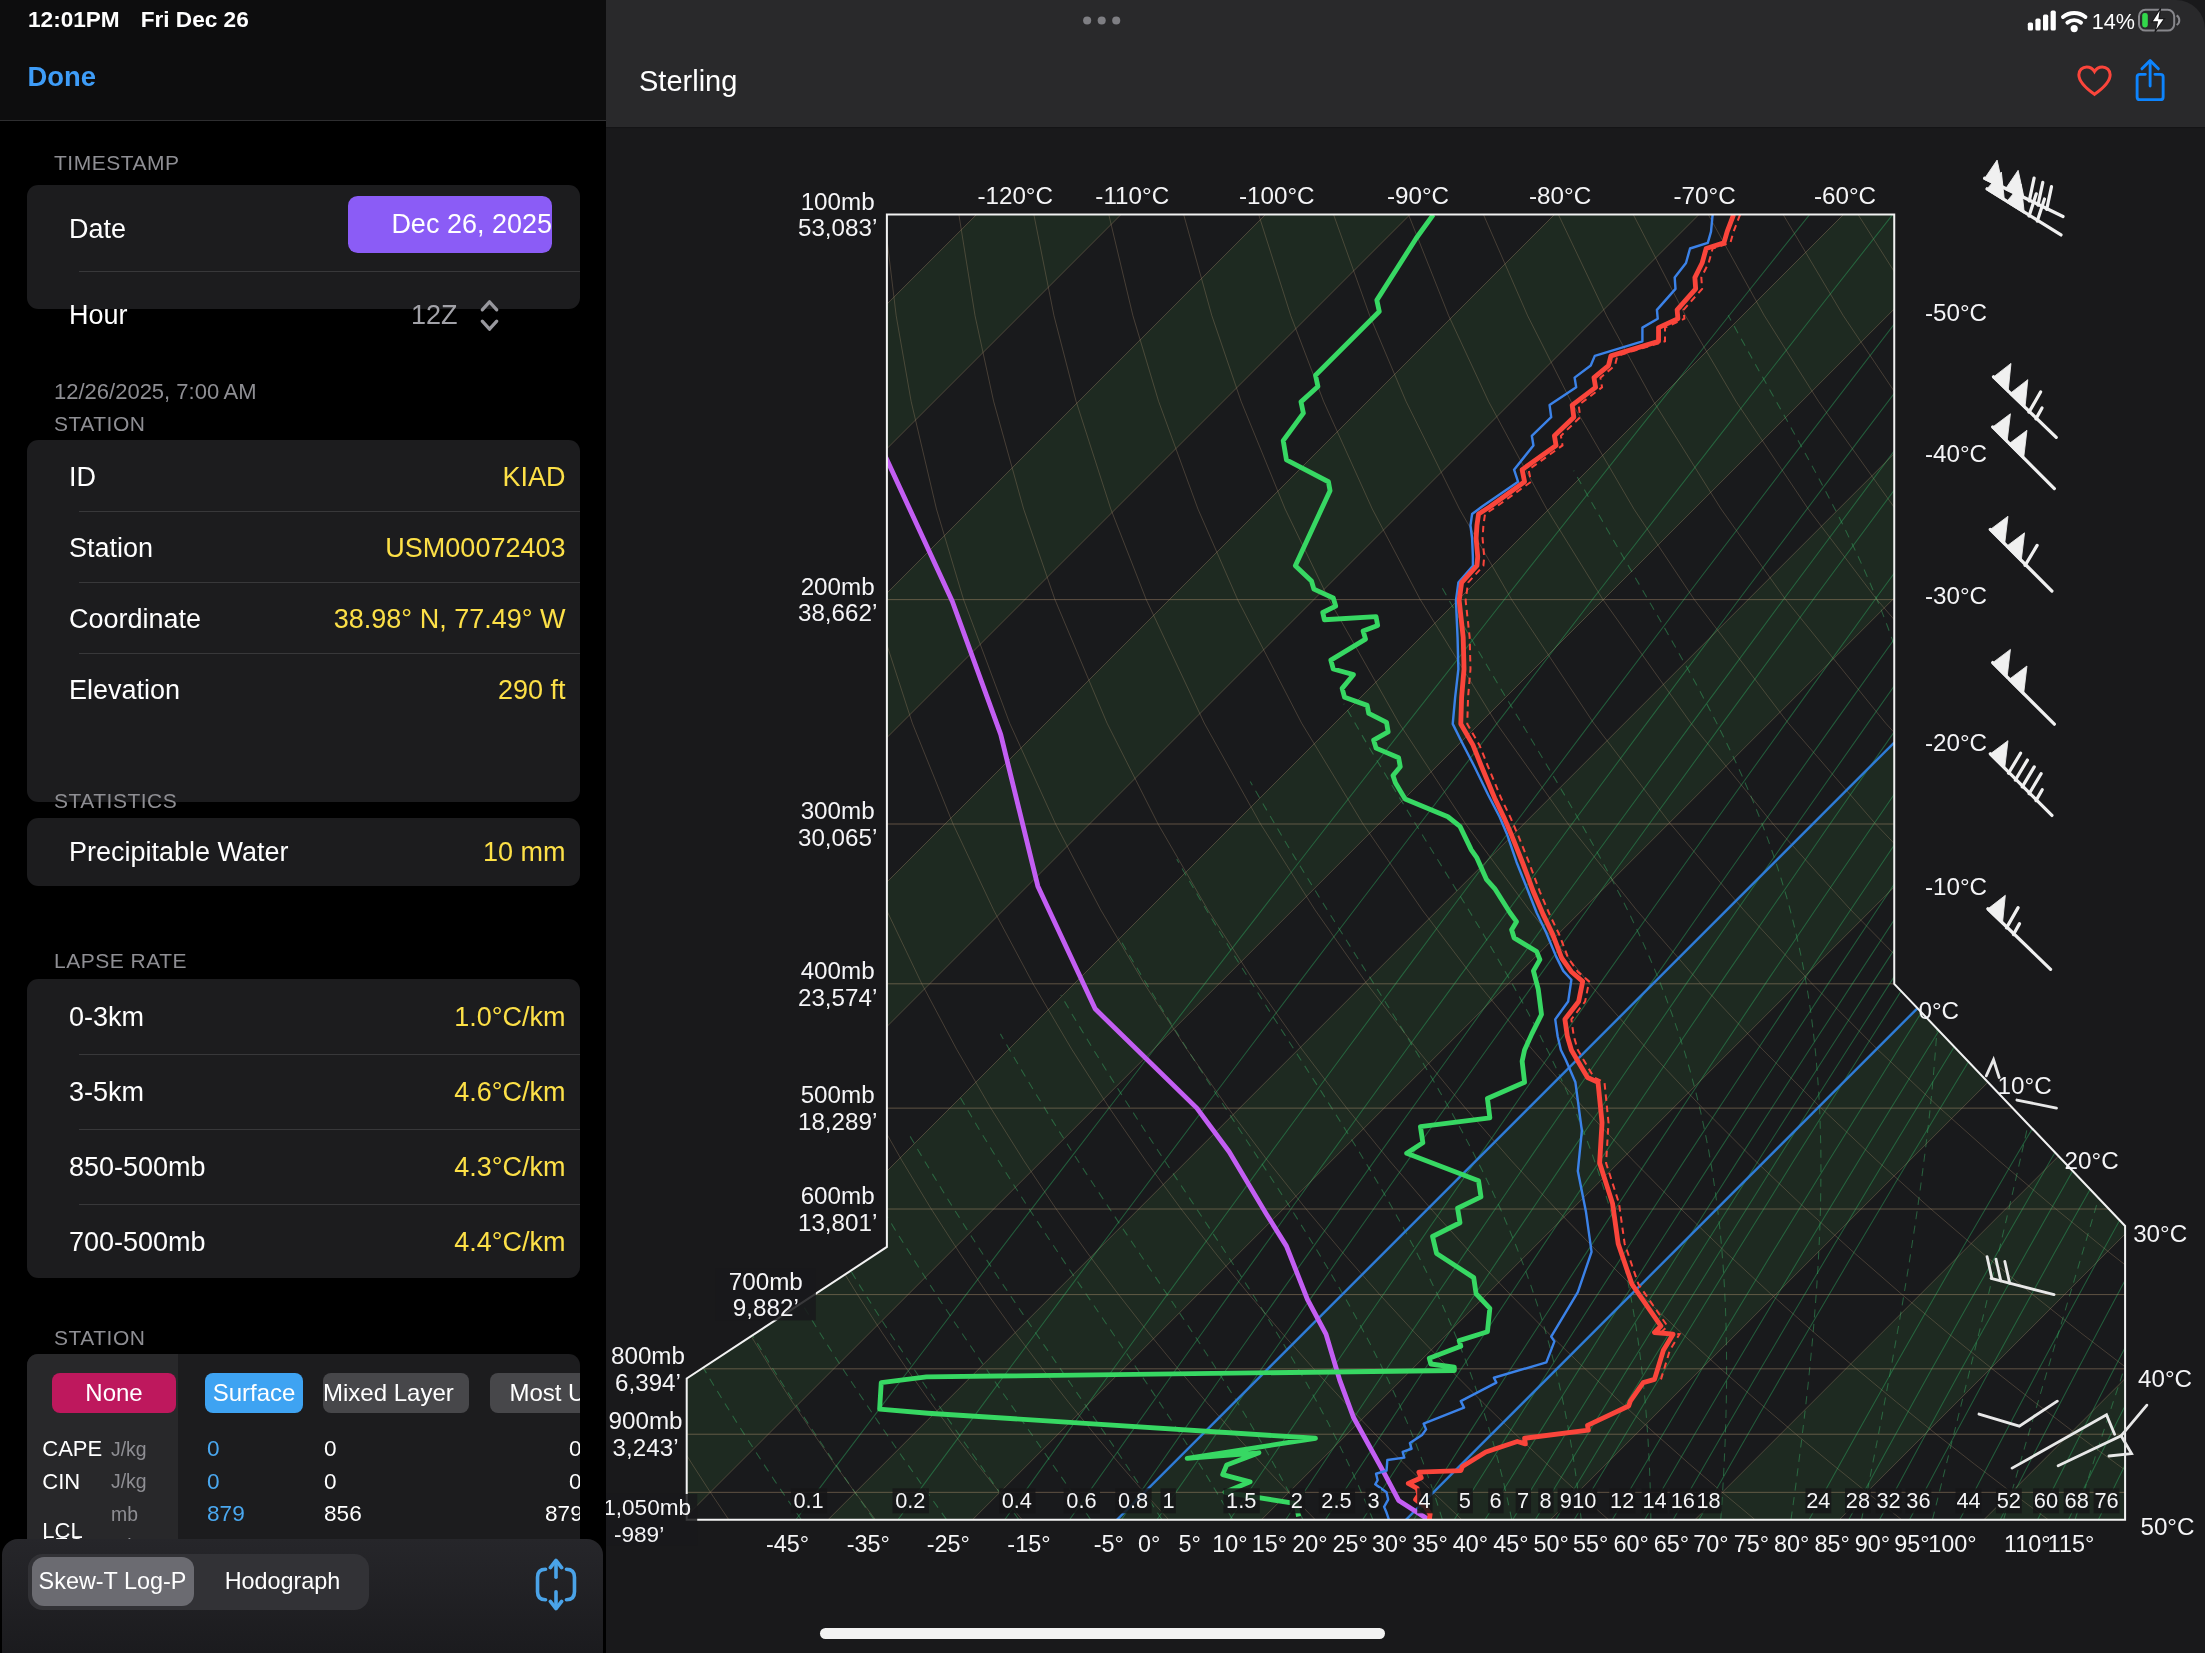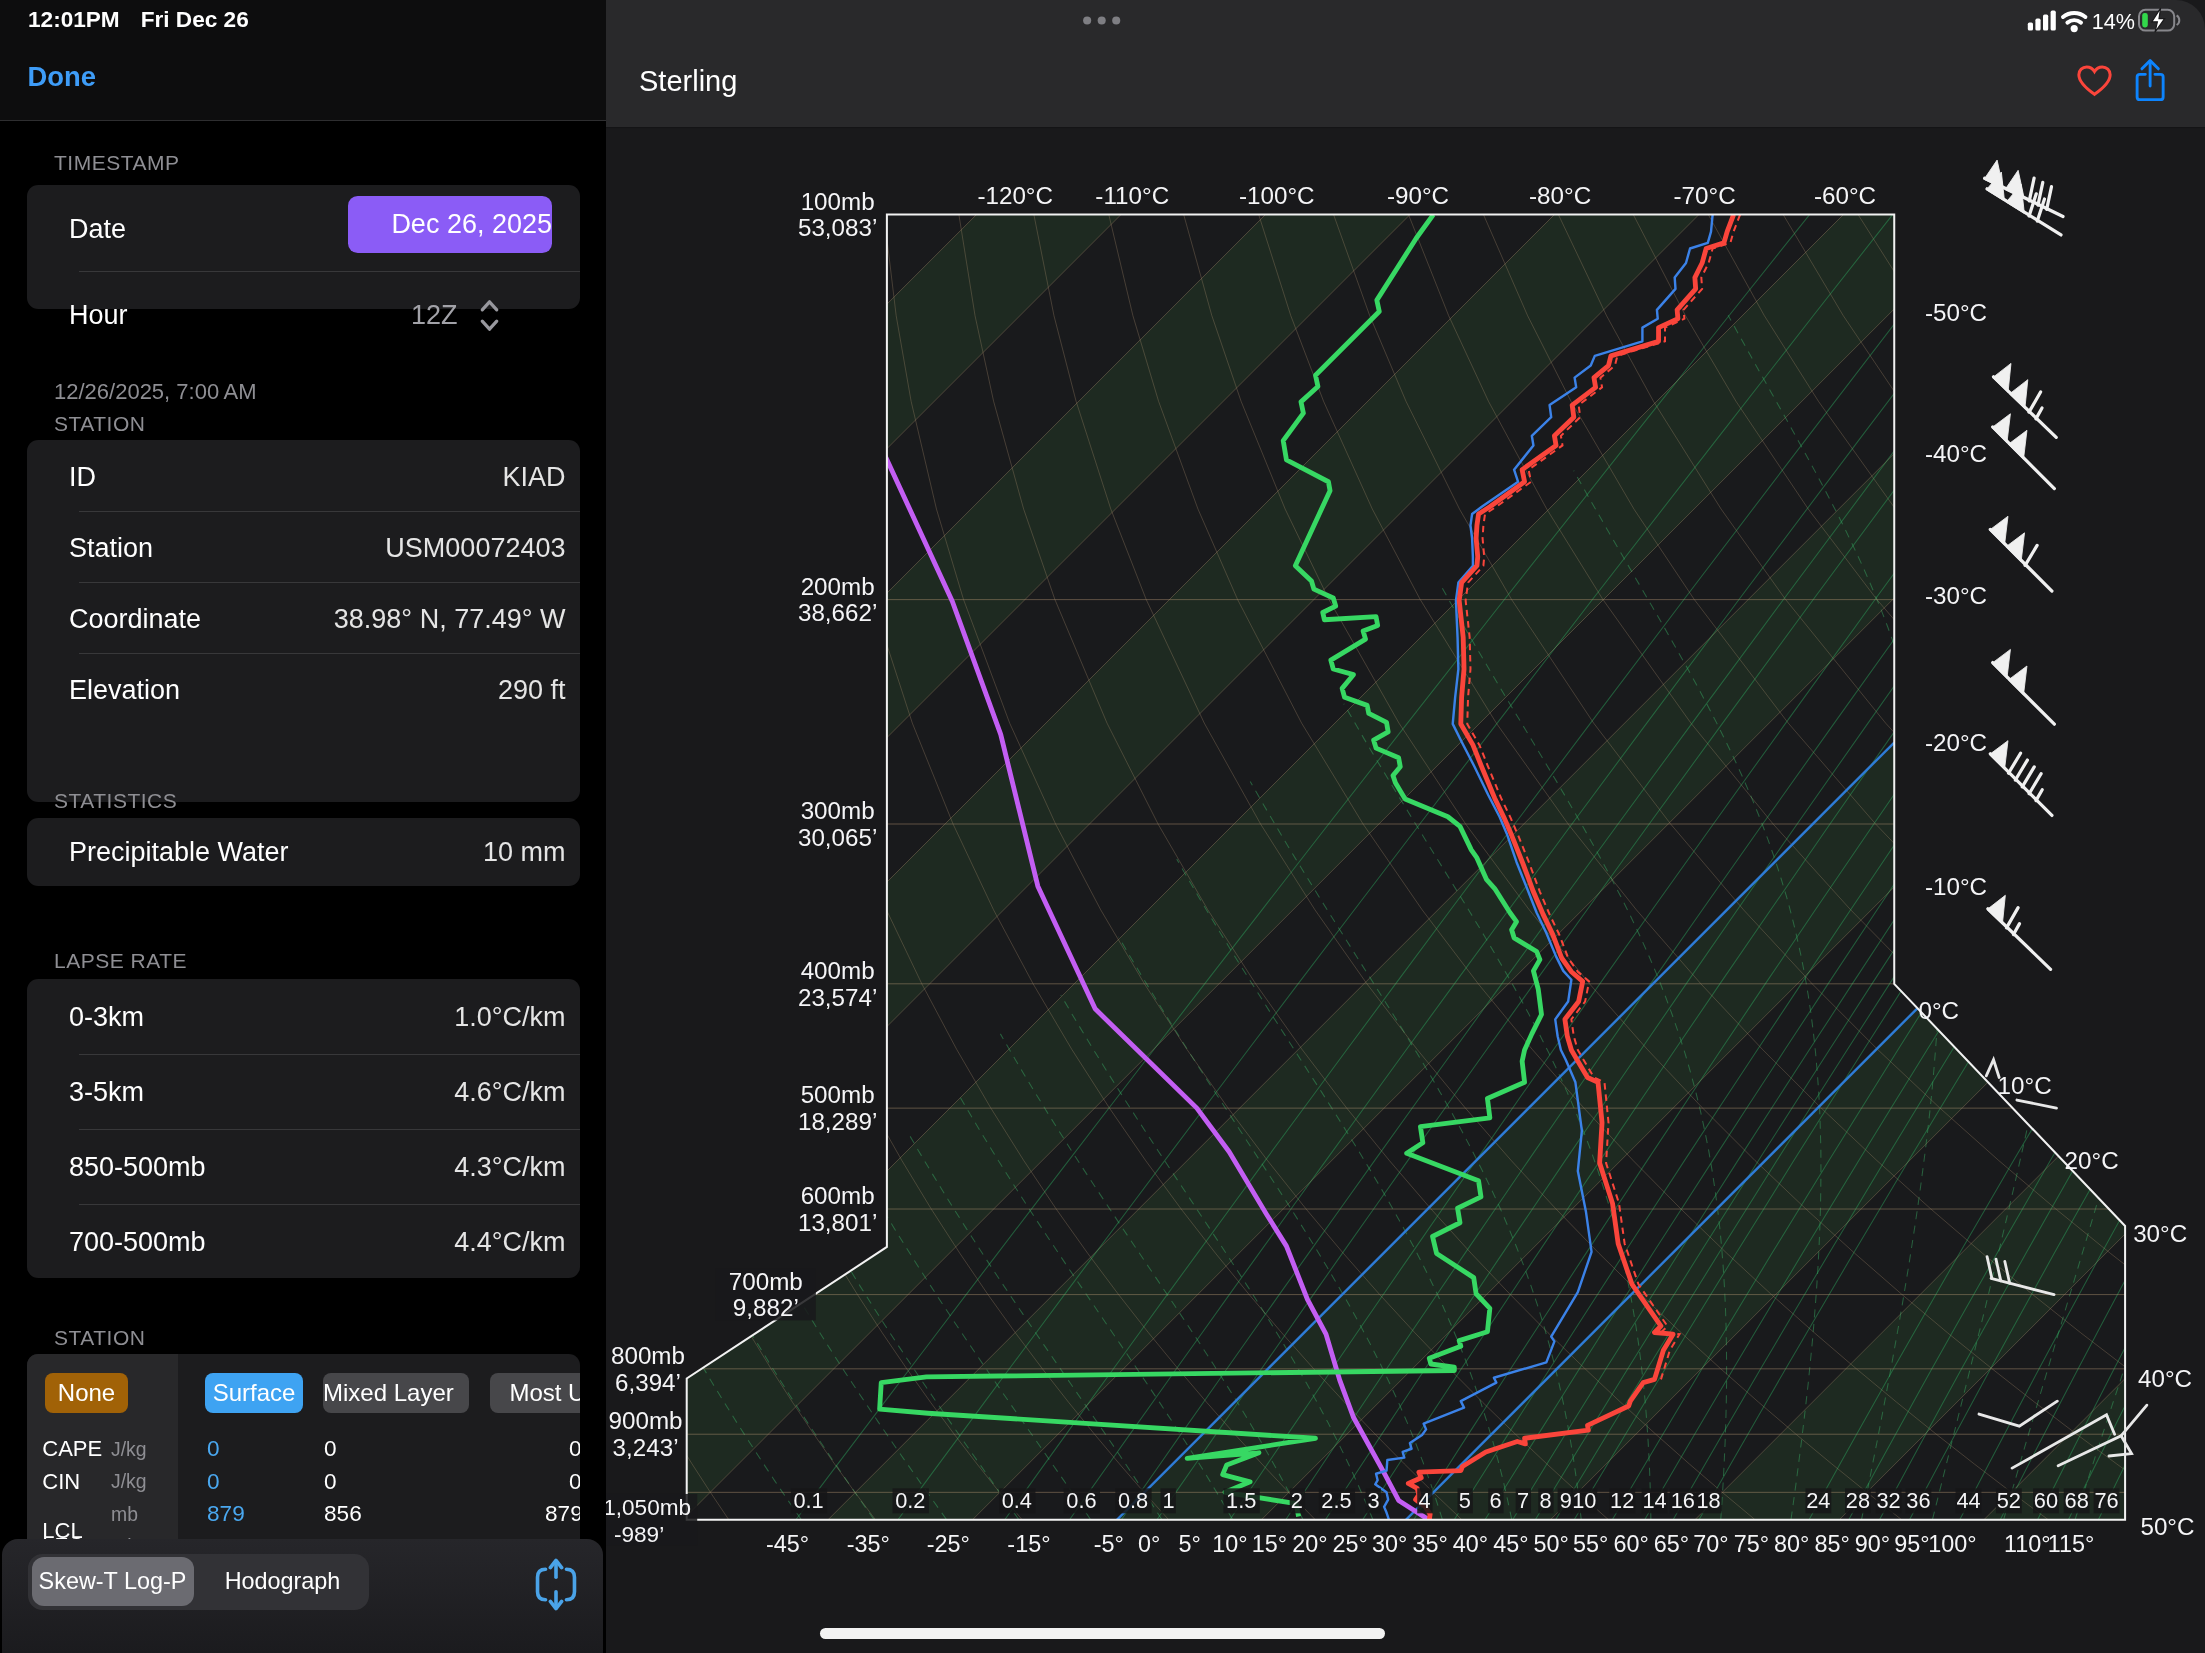--- a/index.html
+++ b/index.html
@@ -1,18 +1,18 @@
 <!DOCTYPE html>
 <html style="font-size:13px"><head><meta charset="utf-8"><style>
 *{margin:0;padding:0;box-sizing:border-box}
 html,body{width:2205px;height:1653px;background:#000;overflow:hidden;font-family:"Liberation Sans",sans-serif;-webkit-font-smoothing:antialiased}
 .abs{position:absolute}
 .card{position:absolute;left:27px;width:553px;background:#1c1c1e;border-radius:11.3px}
 .lbl{position:absolute;left:42px;font-size:27px;color:#fff}
-.val{position:absolute;right:14.5px;font-size:27px;color:#e5e5e5;text-align:right}
+.val{position:absolute;right:14.5px;font-size:27px;color:#fde047;text-align:right}
 .hdr{position:absolute;left:54px;font-size:21px;color:#8e8e93;letter-spacing:0.5px}
 .div{position:absolute;left:52px;right:0;height:0.8px;background:#38383a}
 </style></head><body>
 
 <div class="abs" style="left:606px;top:0;width:1599px;height:1653px;background:#19191b"></div>
 <div class="abs" style="left:606px;top:0;width:1599px;height:128px;background:#29292b;border-bottom:0.8px solid #141416;border-top-right-radius:29px"></div>
 <div class="abs" style="left:639px;top:65px;font-size:29px;font-weight:400;color:#fff">Sterling</div>
 
 <svg class="abs" style="left:1074px;top:9.7px" width="57" height="21" viewBox="0 0 70 26">
     <g fill="#7e7e83">
@@ -421,21 +421,21 @@
   <div class="div" style="top:150px"></div>
   <div class="lbl" style="top:173px">850-500mb</div>
     <div class="val" style="top:173px">4.3°C/km</div>
   <div class="div" style="top:225px"></div>
   <div class="lbl" style="top:248px">700-500mb</div>
     <div class="val" style="top:248px">4.4°C/km</div>
 </div>
 <div class="hdr" style="top:1326px">STATION</div>
 <div class="card" style="top:1354px;height:236px;overflow:hidden">
   <div class="abs" style="left:0;top:0;width:151px;height:236px;background:#28282a"></div>
-  <div class="abs" style="left:18px;top:19.4px;width:83px;height:40px;background:#a16207;border-radius:8px;text-align:center;line-height:40px;font-size:24px;color:#fff">None</div>
+  <div class="abs" style="left:25px;top:19.4px;width:124px;height:40px;background:#be185d;border-radius:8px;text-align:center;line-height:40px;font-size:24px;color:#fff">None</div>
   <div class="abs" style="left:178px;top:19.4px;width:98px;height:40px;background:#3ea3f2;border-radius:8px;text-align:center;line-height:40px;font-size:24px;color:#fff">Surface</div>
   <div class="abs" style="left:296px;top:19.4px;width:146px;height:40px;background:#47474a;border-radius:8px;text-align:left;line-height:40px;font-size:24px;color:#fff">Mixed Layer</div>
   <div class="abs" style="left:463px;top:19.4px;width:137px;height:40px;background:#47474a;border-radius:8px;text-align:left;padding-left:19.4px;line-height:40px;font-size:24px;color:#fff">Most Un</div>
   <div class="abs" style="left:15.3px;top:82px;font-size:22px;color:#fff">CAPE</div>
     <div class="abs" style="left:84px;top:84px;font-size:19.4px;color:#8e8e93">J/kg</div>
   <div class="abs" style="left:180px;top:82px;font-size:22.6px;color:#4aa8f0">0</div>
   <div class="abs" style="left:297px;top:82px;font-size:22.6px;color:#fff">0</div>
   <div class="abs" style="left:542px;top:82px;font-size:22.6px;color:#fff">0</div>
   <div class="abs" style="left:15.3px;top:115px;font-size:22px;color:#fff">CIN</div>
     <div class="abs" style="left:84px;top:116px;font-size:19.4px;color:#8e8e93">J/kg</div>

